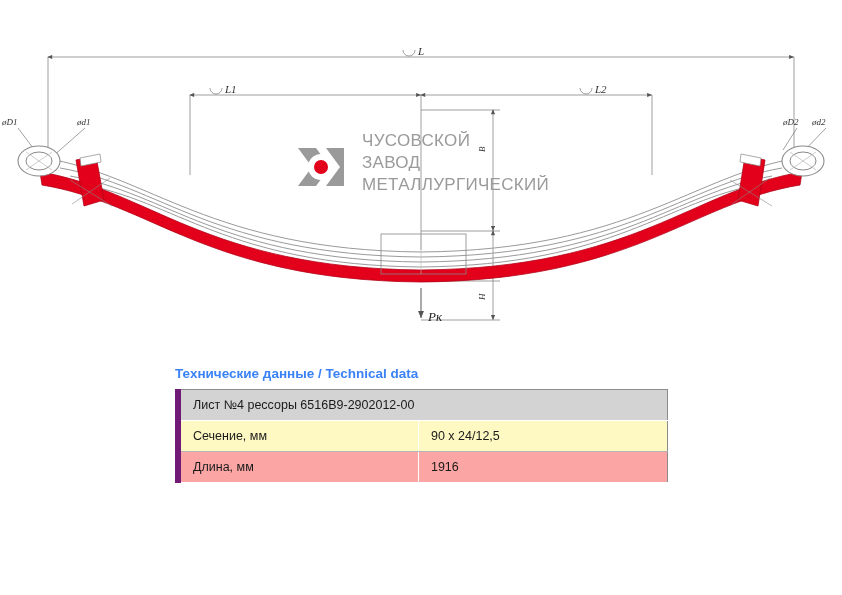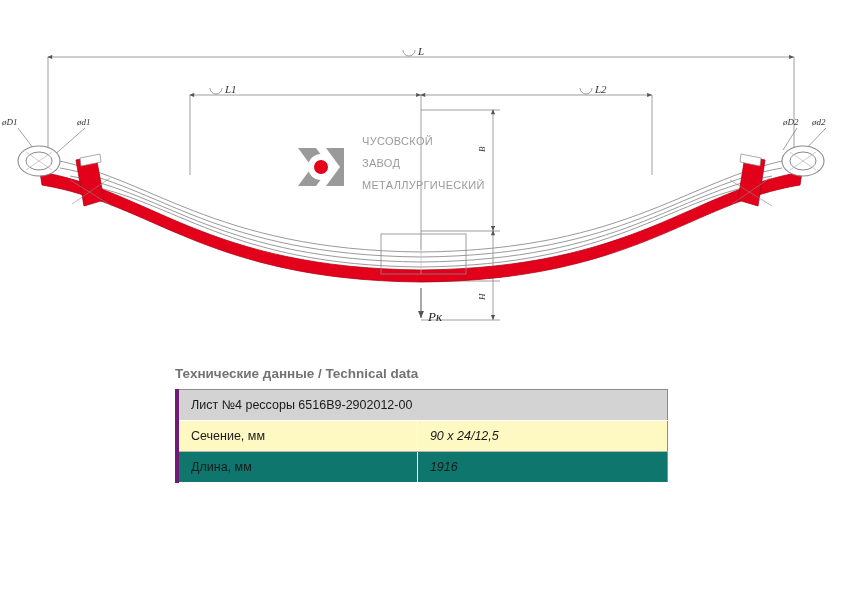--- a/index.html
+++ b/index.html
@@ -35,35 +35,35 @@
     left: 0;
     top: 6px;
     width: 62px;
     height: 62px;
   }
   .wm-text {
     position: absolute;
     left: 72px;
     top: 0px;
     color: #9a9a9a;
-    font-size: 11px;
+    font-size: 17px;
     line-height: 22px;
     letter-spacing: 0.3px;
     font-family: "Liberation Sans", sans-serif;
   }
   .wm-text div { white-space: nowrap; }
 
   .table-wrap {
     position: absolute;
     left: 175px;
     top: 366px;
     width: 493px;
   }
   .table-title {
-    color: #737373;
+    color: #3b82f6;
     font-weight: bold;
     font-size: 13.5px;
     margin-bottom: 8px;
     font-family: "Liberation Sans", sans-serif;
   }
   table.spec {
     border-collapse: collapse;
     width: 493px;
     font-size: 12.5px;
   }
@@ -73,29 +73,29 @@
     height: 16px;
     vertical-align: middle;
     color: #1a1a1a;
     white-space: nowrap;
   }
   table.spec tr.head td {
     background: #d3d3d3;
     border-top: 1px solid #8c8c8c;
     border-bottom: 1px solid #ffffff;
   }
-  table.spec tr.alt td { background: #0f766e; }
+  table.spec tr.alt td { background: #fca5a5; }
   table.spec tr.plain td { background: #fef9c3; }
   table.spec td.label { width: 232px; }
   table.spec td.value { width: 245px; }
   table.spec tr.plain td.label,
   table.spec tr.plain td.value { border-bottom: 1px solid #b5b5b5; }
   table.spec tr.last td { border-bottom: 1px solid #8c8c8c; }
-  table.spec tr td.label { border-left: 4px solid #701a75; }
-  table.spec tr td.value { border-right: 1px solid #8c8c8c; font-style: italic; }
+  table.spec tr td.label { border-left: 6px solid #701a75; }
+  table.spec tr td.value { border-right: 1px solid #8c8c8c; }
   .dim-txt {
     font-family: "Liberation Serif", serif;
     font-style: italic;
     font-size: 11px;
     fill: #333;
   }
   .dim-txt-s {
     font-family: "Liberation Serif", serif;
     font-style: italic;
     font-size: 9px;

